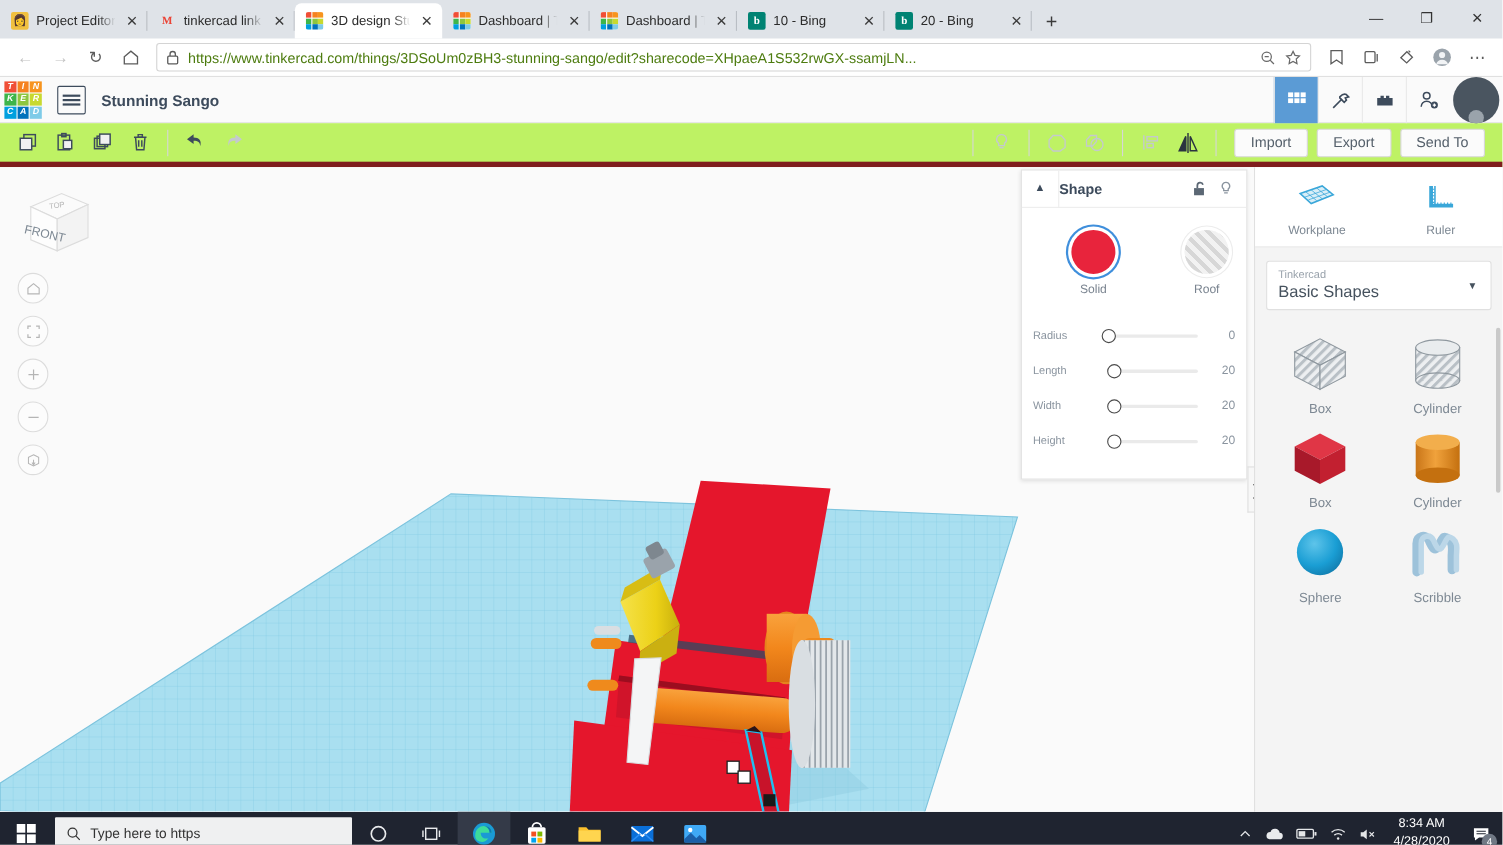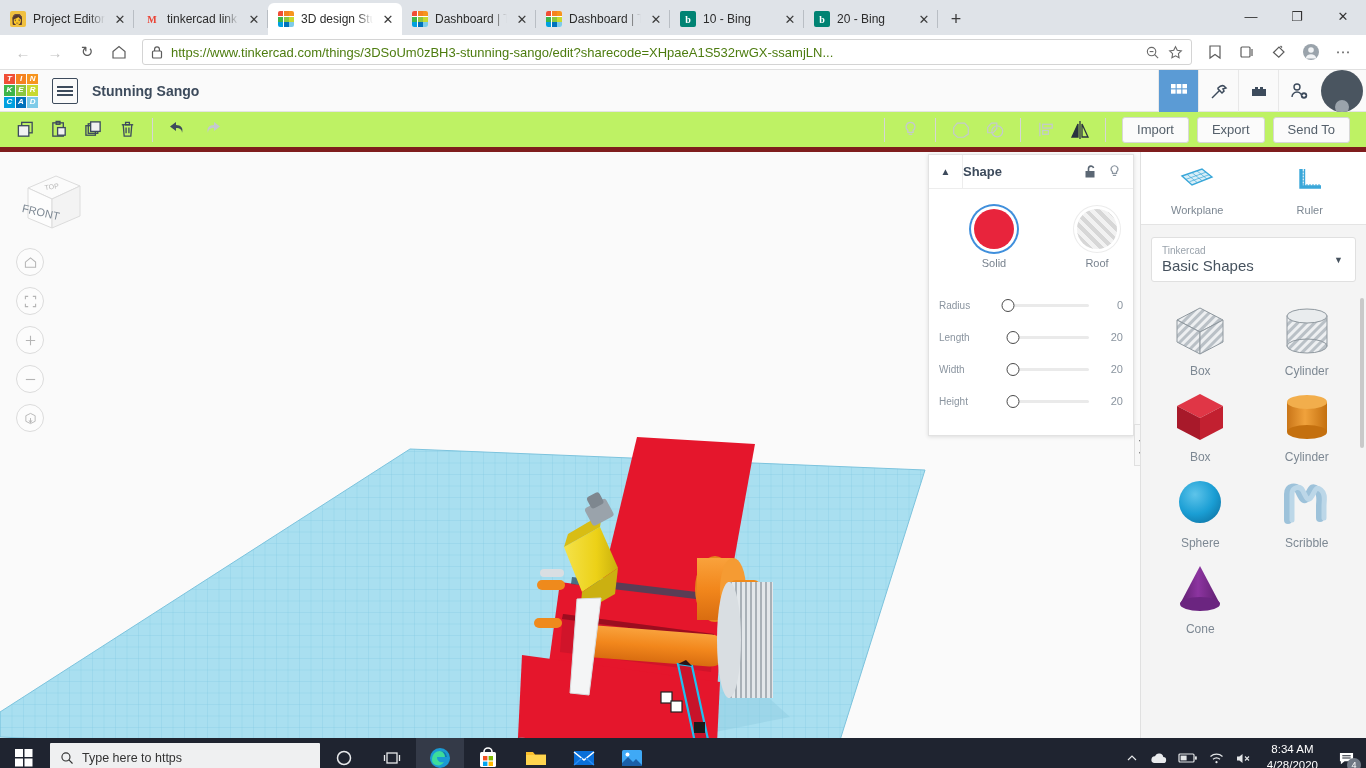--- a/index.html
+++ b/index.html
@@ -852,34 +852,20 @@
 
       <div class="shape-cell">
         <svg width="66" height="60" viewBox="0 0 66 60">
           <path d="M14 46V20c0-7 8-9 11-3s5 12 9 5 4-10 9-6 3 10 3 16v12" fill="none" stroke="#9dc2da" stroke-width="8" stroke-linecap="round" stroke-linejoin="round"></path>
           <path d="M18 46V20c0-7 8-9 11-3s5 12 9 5 4-10 9-6 3 10 3 16v12" fill="none" stroke="#bcd7e8" stroke-width="5" stroke-linecap="round" stroke-linejoin="round"></path>
         </svg>
         <span class="lbl">Scribble</span>
       </div>
 
 
-      <div class="shape-cell">
-        <svg width="66" height="60" viewBox="0 0 66 60">
-          <defs>
-              <linearGradient id="coneG" x1="0" y1="0" x2="1" y2="0">
-            <stop offset="0" stop-color="#5e1f6e"></stop>
-                <stop offset="0.45" stop-color="#8c34a0"></stop>
-                <stop offset="1" stop-color="#5e1f6e"></stop>
-              </linearGradient>
-            </defs>
-          <path d="M33 6 53 44H13z" fill="url(#coneG)"></path>
-          <ellipse cx="33" cy="44" rx="20" ry="7" fill="#6b2580"></ellipse>
-        </svg>
-        <span class="lbl">Cone</span>
-      </div>
     </div>
   </div>
 </div>
 
 <div id="taskbar">
   <div id="start-btn">
     <svg width="18" height="18" viewBox="0 0 18 18" fill="#fff">
       <rect x="0" y="0" width="8" height="8"></rect>
         <rect x="9.5" y="0" width="8" height="8"></rect>
       <rect x="0" y="9.5" width="8" height="8"></rect>

